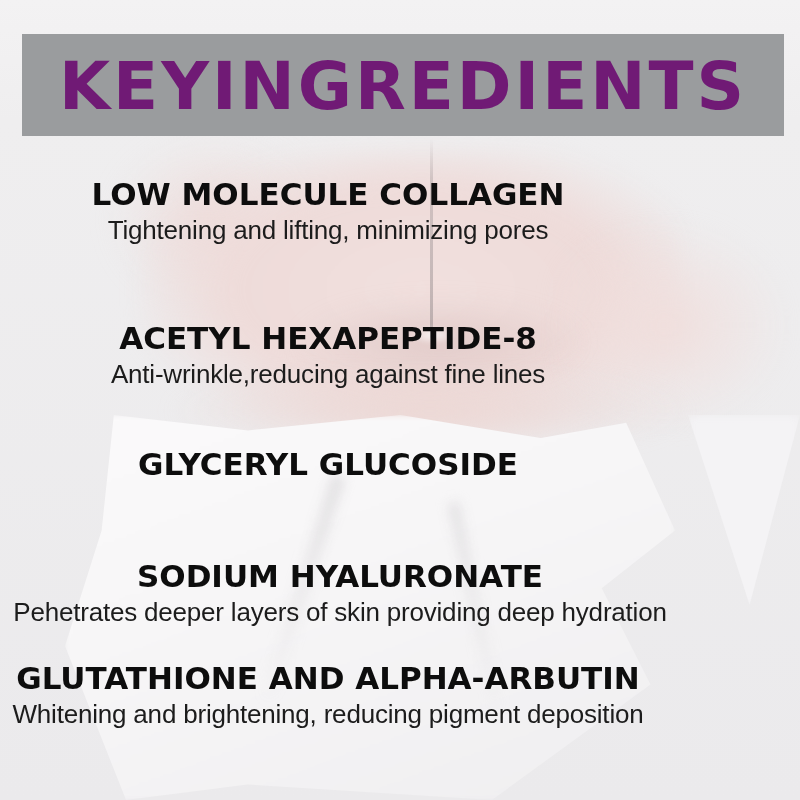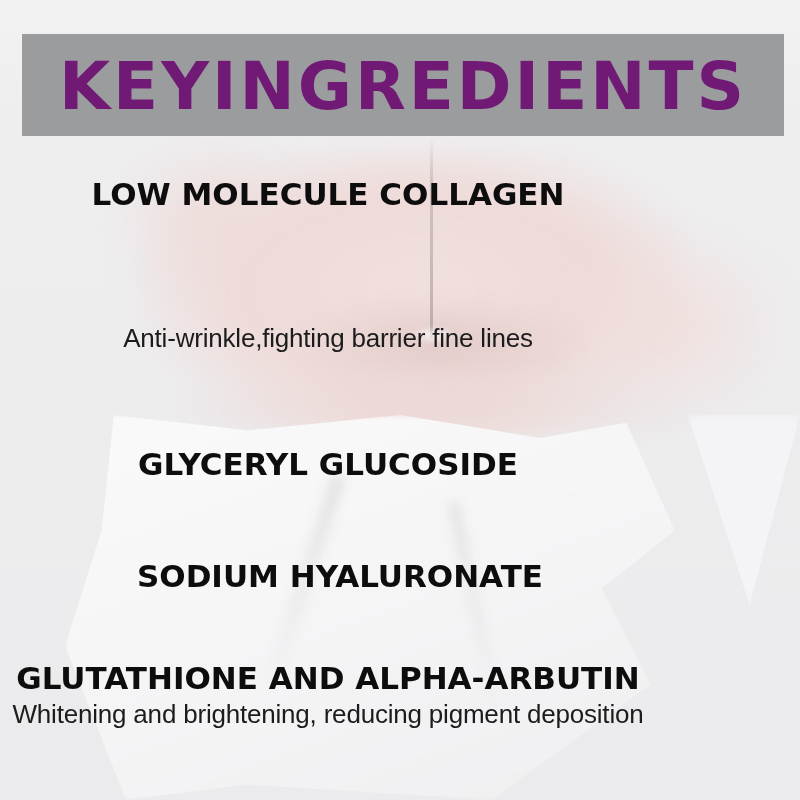--- a/index.html
+++ b/index.html
@@ -146,32 +146,35 @@
     <div class="liquid-drip"></div>
     <div class="drip-splash"></div>
   </div>
 
   <div class="banner">
     <span class="banner-title">KEYINGREDIENTS</span>
   </div>
 
   <div class="section sec-1">
     <div class="ingredient-name">LOW MOLECULE COLLAGEN</div>
+    <div class="ingredient-desc">Tightening and lifting, minimizing pores</div>
   </div>
 
   <div class="section sec-2">
-    <div class="ingredient-desc">Anti-wrinkle,fighting barrier fine lines</div>
+    <div class="ingredient-name">ACETYL HEXAPEPTIDE-8</div>
+    <div class="ingredient-desc">Anti-wrinkle,reducing against fine lines</div>
   </div>
 
   <div class="section sec-3">
     <div class="ingredient-name">GLYCERYL GLUCOSIDE</div>
   </div>
 
   <div class="section sec-4">
     <div class="ingredient-name">SODIUM HYALURONATE</div>
+    <div class="ingredient-desc">Pehetrates deeper layers of skin providing deep hydration</div>
   </div>
 
   <div class="section sec-5">
     <div class="ingredient-name">GLUTATHIONE AND ALPHA-ARBUTIN</div>
     <div class="ingredient-desc">Whitening and brightening, reducing pigment deposition</div>
   </div>
 
 </div>
 
 </body></html>

